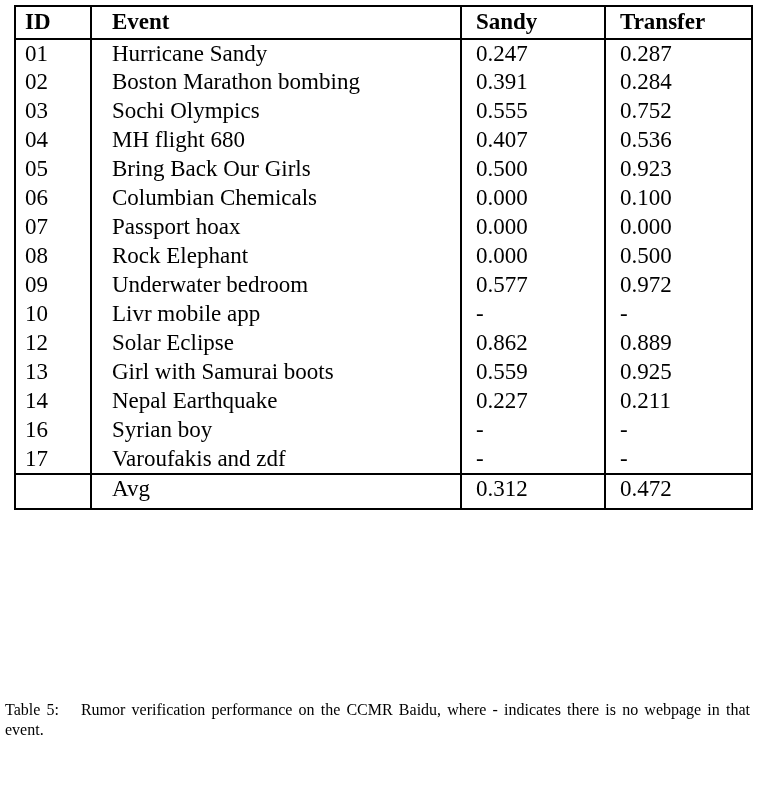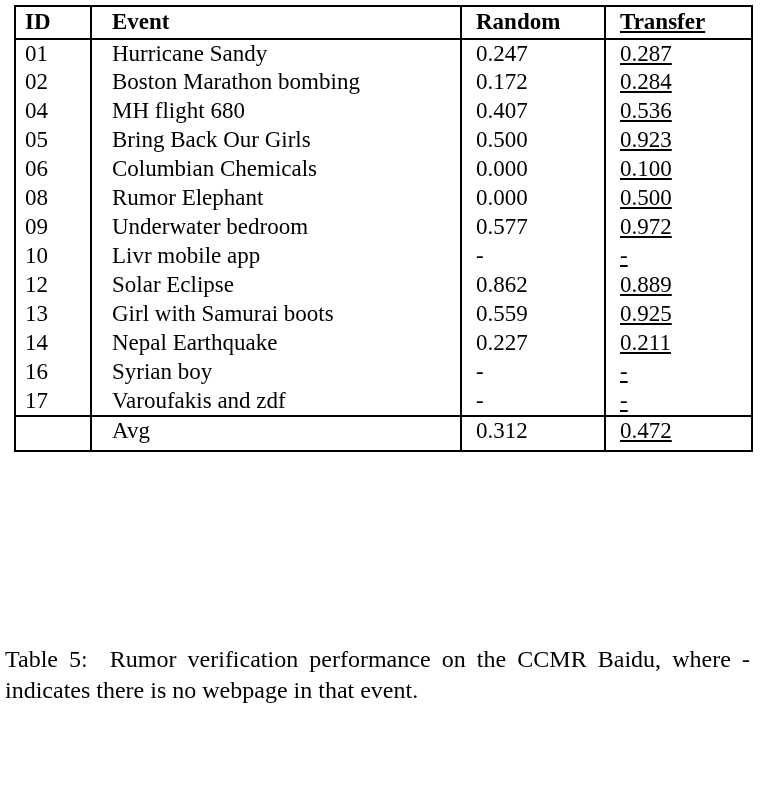--- a/index.html
+++ b/index.html
@@ -65,30 +65,30 @@
   }
   table.rumor-table tbody tr.avg-row td {
     border-top: 2px solid #000;
     border-bottom: 2px solid #000;
     height: 35px;
     margin-left: 24px;
   }
   .cell-id       { padding-left: 9px !important; }
   .cell-event    { padding-left: 20px !important; }
   .cell-random   { padding-left: 14px !important; }
-  .cell-transfer { padding-left: 14px !important; text-decoration: underline; }
+  .cell-transfer { padding-left: 14px !important; }
   .bold { font-weight: bold; }
 
   
   .caption {
     position: absolute;
     left: 5px;
-    top: 644px;
+    top: 700px;
     width: 745px;
-    font-size: 24px;
+    font-size: 16px;
     line-height: 1.28;
     text-align: justify;
     text-justify: inter-word;
   }
   .caption .cap-label { white-space: nowrap; }
   .caption .cap-gap { display: inline-block; width: 22px; }
 </style>
 </head>
 <body>
 
@@ -99,58 +99,70 @@
       <colgroup>
         <col class="c-id">
           <col class="c-event">
           <col class="c-random">
           <col class="c-transfer">
       </colgroup>
       <thead>
         <tr>
           <th class="cell-id">ID</th>
           <th class="cell-event">Event</th>
-          <th class="cell-random">Random</th>
+          <th class="cell-random">Sandy</th>
           <th class="cell-transfer">Transfer</th>
         </tr>
       </thead>
       <tbody id="table-body">
           <tr>
             <td class="cell-id">01</td>
             <td class="cell-event">Hurricane Sandy</td>
             <td class="cell-random">0.247</td>
             <td class="cell-transfer bold">0.287</td>
           </tr>
           <tr>
             <td class="cell-id">02</td>
             <td class="cell-event">Boston Marathon bombing</td>
-            <td class="cell-random">0.172</td>
+            <td class="cell-random">0.391</td>
             <td class="cell-transfer bold">0.284</td>
+          </tr>
+          <tr>
+            <td class="cell-id">03</td>
+            <td class="cell-event">Sochi Olympics</td>
+            <td class="cell-random">0.555</td>
+            <td class="cell-transfer bold">0.752</td>
           </tr>
           <tr>
             <td class="cell-id">04</td>
             <td class="cell-event">MH flight 680</td>
             <td class="cell-random">0.407</td>
             <td class="cell-transfer bold">0.536</td>
           </tr>
           <tr>
             <td class="cell-id">05</td>
             <td class="cell-event">Bring Back Our Girls</td>
             <td class="cell-random">0.500</td>
             <td class="cell-transfer bold">0.923</td>
           </tr>
           <tr>
             <td class="cell-id">06</td>
             <td class="cell-event">Columbian Chemicals</td>
             <td class="cell-random">0.000</td>
             <td class="cell-transfer bold">0.100</td>
           </tr>
           <tr>
+            <td class="cell-id">07</td>
+            <td class="cell-event">Passport hoax</td>
+            <td class="cell-random">0.000</td>
+            <td class="cell-transfer">0.000</td>
+          </tr>
+          <tr>
             <td class="cell-id">08</td>
-            <td class="cell-event">Rumor Elephant</td>
+            <td class="cell-event">Rock Elephant</td>
             <td class="cell-random">0.000</td>
             <td class="cell-transfer bold">0.500</td>
           </tr>
           <tr>
             <td class="cell-id">09</td>
             <td class="cell-event">Underwater bedroom</td>
             <td class="cell-random">0.577</td>
             <td class="cell-transfer bold">0.972</td>
           </tr>
           <tr>

